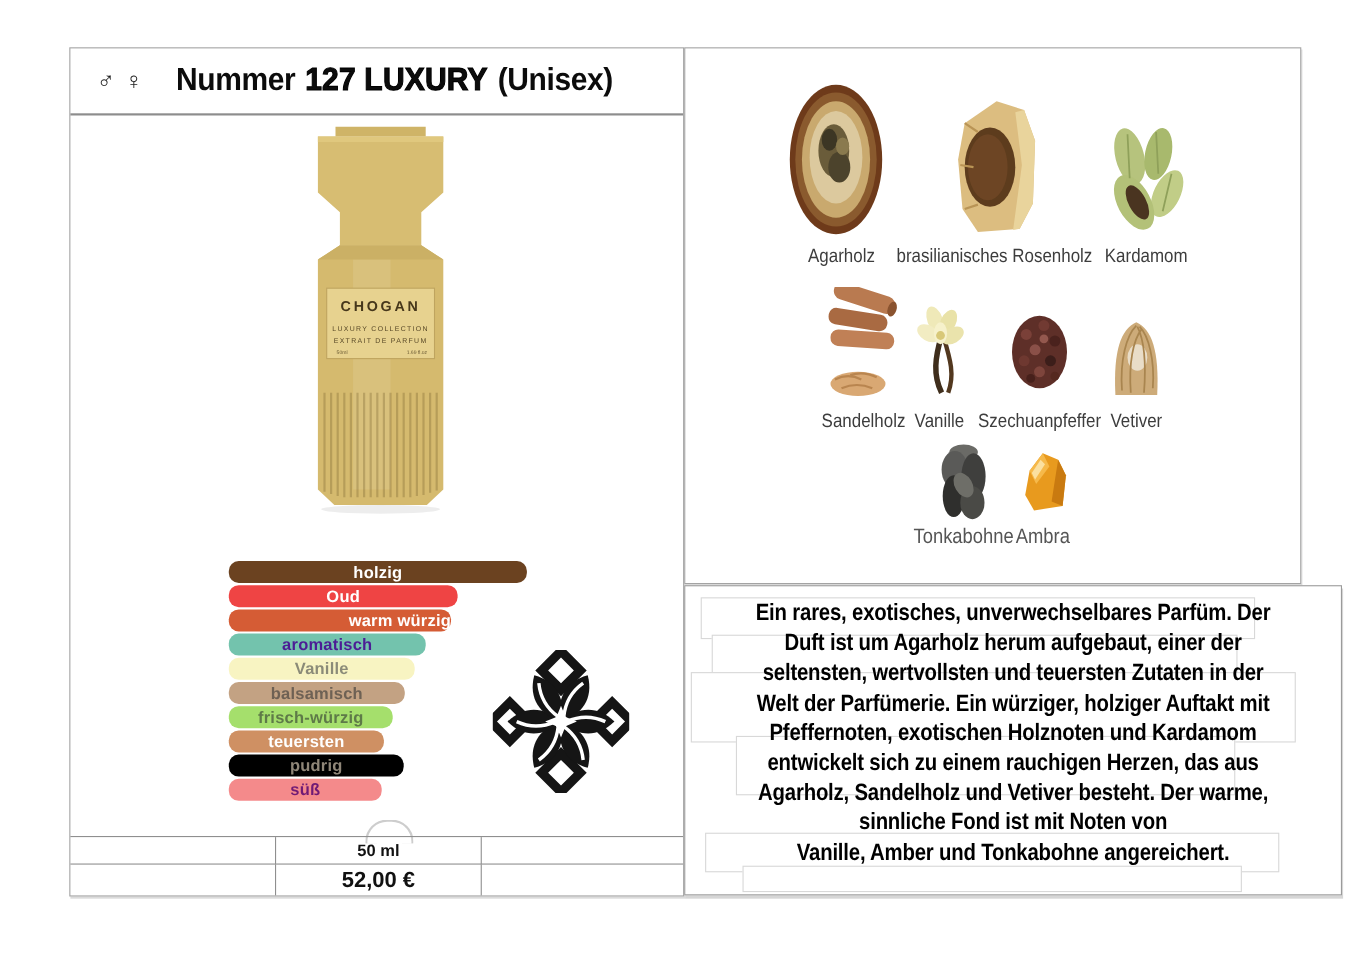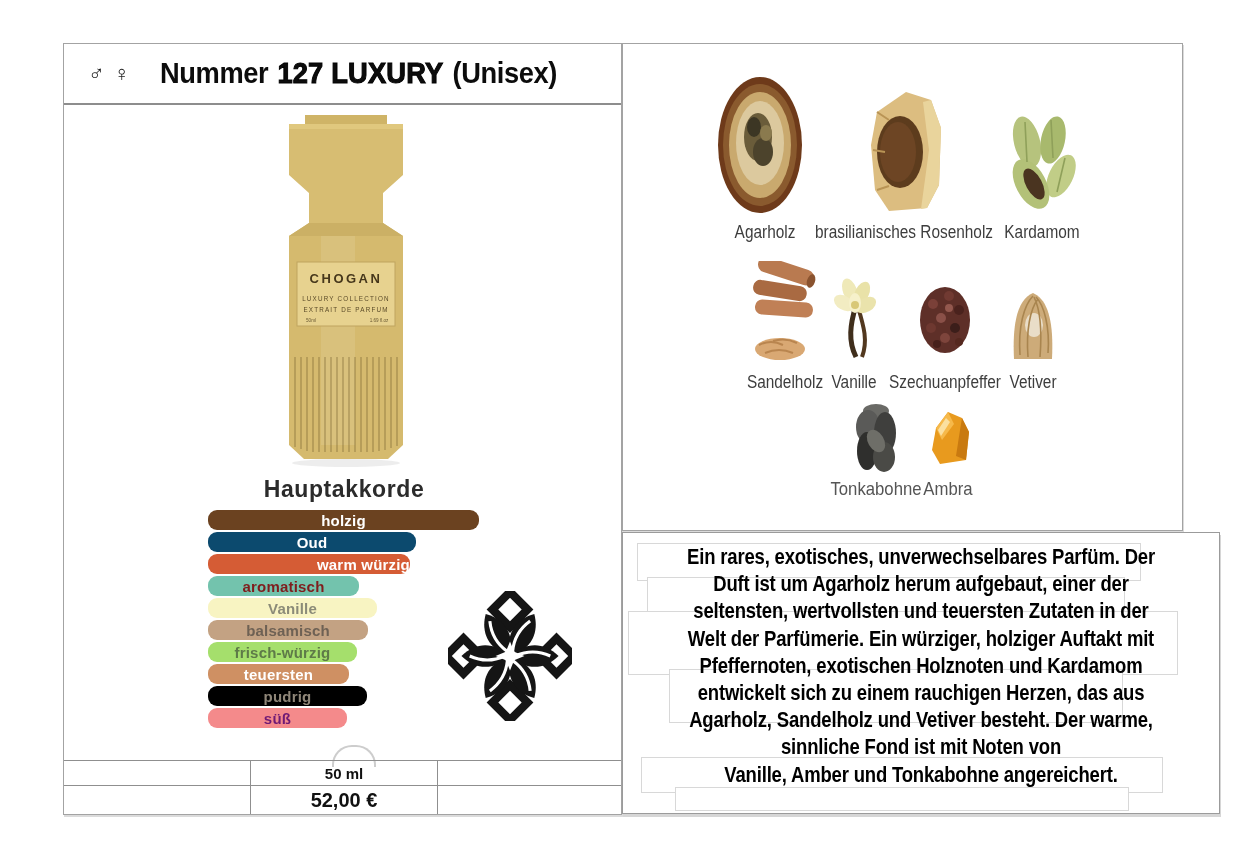--- a/index.html
+++ b/index.html
@@ -96,32 +96,31 @@
           <line x1="86" y1="242" x2="86" y2="337"></line>
             <line x1="92" y1="242" x2="92" y2="337"></line>
           <line x1="98" y1="242" x2="98" y2="336"></line>
             <line x1="104" y1="242" x2="104" y2="335"></line>
           <line x1="110" y1="242" x2="110" y2="333"></line>
             <line x1="116" y1="242" x2="116" y2="331"></line>
         </g>
       </svg>
     </div>
 
-    <div id="accords-title">Hauptakkorde</div>
     <div id="accord-bars">
       <div class="accord-bar" style="width: 271px; background: rgb(107, 66, 32); color: rgb(255, 255, 255);">
           <span>holzig</span>
         </div>
-      <div class="accord-bar" style="width: 208px; background: #0c4a6e; color: rgb(255, 255, 255);">
+      <div class="accord-bar" style="width: 208px; background: #ef4444; color: rgb(255, 255, 255);">
           <span>Oud</span>
         </div>
       <div class="accord-bar" style="width: 202px; background: rgb(213, 92, 53); color: rgb(255, 255, 255); justify-content: flex-end;">
           <span>warm würzig</span>
         </div>
-      <div class="accord-bar" style="width: 151px; background: rgb(115, 195, 173); color: #7f1d1d;">
+      <div class="accord-bar" style="width: 179px; background: rgb(115, 195, 173); color: #4c1d95;">
           <span>aromatisch</span>
         </div>
       <div class="accord-bar" style="width: 169px; background: rgb(248, 244, 194); color: rgb(139, 139, 120);">
           <span>Vanille</span>
         </div>
       <div class="accord-bar" style="width: 160px; background: rgb(195, 162, 131); color: rgb(110, 97, 84);">
           <span>balsamisch</span>
         </div>
       <div class="accord-bar" style="width: 149px; background: rgb(165, 223, 108); color: rgb(94, 122, 72);">
           <span>frisch-würzig</span>

